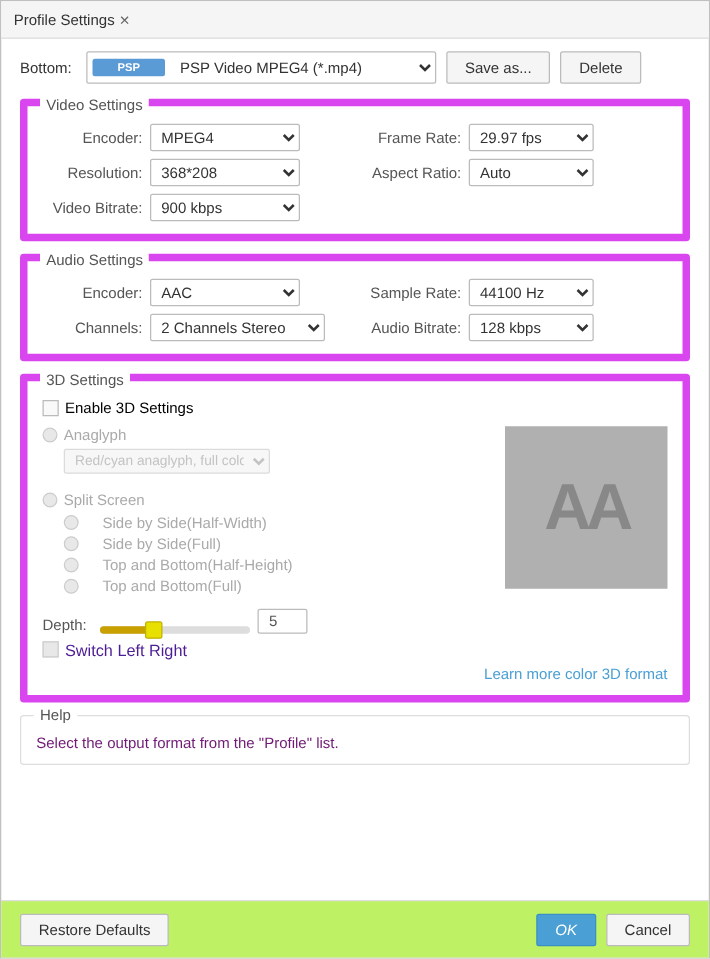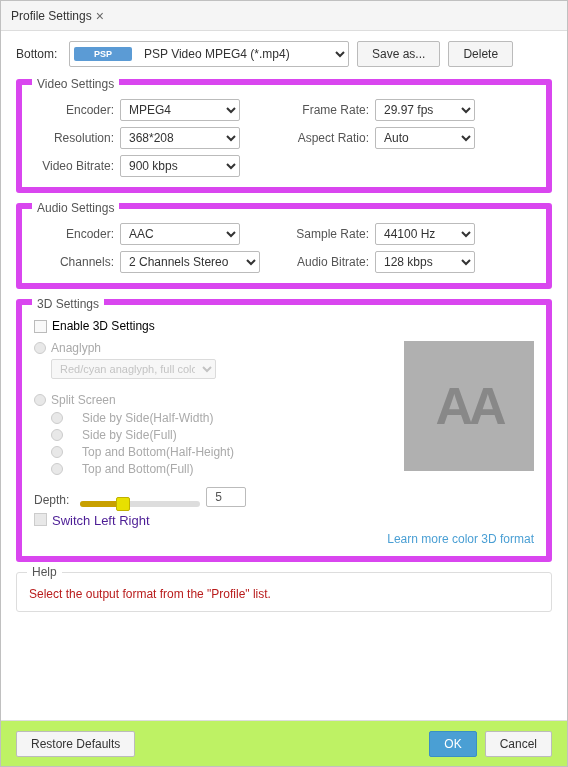--- a/index.html
+++ b/index.html
@@ -100,20 +100,21 @@
       background: #f5f5f5;
       font-size: 12px;
       color: #333;
       cursor: pointer;
       white-space: nowrap;
     }
     .btn-primary {
       background: #4a9fd4;
       color: white;
       border-color: #3a8fc4;
+      font-style: italic;
     }
     .section {
       border: 6px solid #d946ef;
       border-radius: 3px;
       margin-bottom: 10px;
       padding: 8px 12px 10px;
       position: relative;
     }
     .section-title {
       position: absolute;
@@ -319,21 +320,21 @@
       top: -8px;
       left: 10px;
       background: #fff;
       padding: 0 5px;
       font-size: 12px;
       color: #555;
     }
     .help-text {
       margin-top: 6px;
       font-size: 12px;
-      color: #b91c1c;
+      color: #701a75;
     }
     .footer {
       border-top: 1px solid #ddd;
       padding: 10px 15px;
       display: flex;
       align-items: center;
       justify-content: space-between;
       background: #bef264;
       height: 46px;
     }

